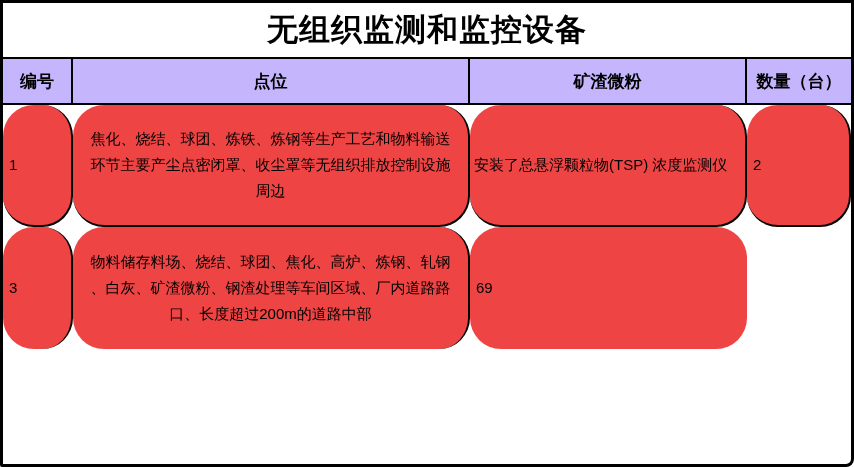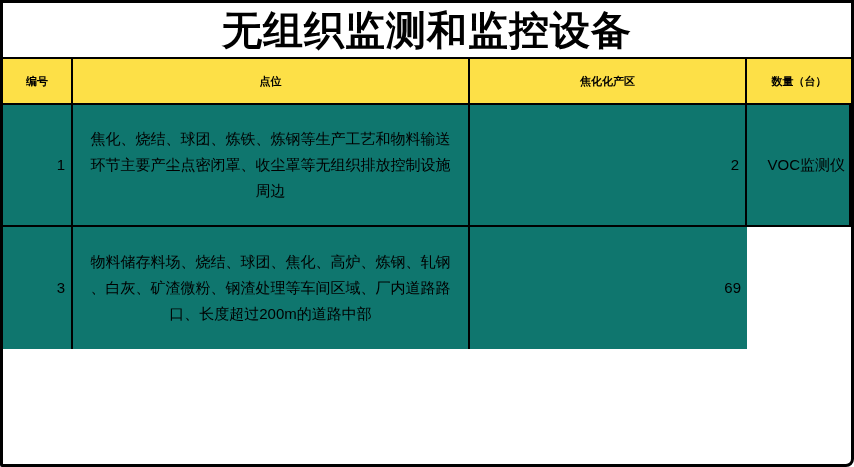--- a/index.html
+++ b/index.html
@@ -18,66 +18,67 @@
     background: #ffffff;
     display: grid;
     grid-template-columns: 70px 397px 277px 1fr;
     grid-template-rows: 56px 46px 122px 122px 1fr;
   }
   .title-bar {
     grid-column: 1 / 5;
     background: #ffffff;
     border-bottom: 2px solid #000000;
     display: flex; align-items: center; justify-content: center;
-    font-size: 40px; font-weight: bold;
+    font-size: 31px; font-weight: bold;
     letter-spacing: 1px;
   }
   .th {
-    background: #fde047;
+    background: #c4b5fd;
     border-right: 2px solid #000000;
     border-bottom: 2px solid #000000;
     display: flex; align-items: center; justify-content: center;
-    font-size: 11px; font-weight: bold;
+    font-size: 17px; font-weight: bold;
     text-align: right;
   }
   .td {
-    background: #0f766e;
+    background: #ef4444;
     border-right: 2px solid #000000;
     border-bottom: 2px solid #000000;
-    display: flex; align-items: center; justify-content: flex-end;
+    display: flex; align-items: center; justify-content: flex-start;
     font-size: 15px;
     text-align: center;
     line-height: 26px;
     padding: 4px 6px;
+    border-radius: 31px;
   }
   .last-col { border-right: none; }
   .last-row { border-bottom: none; }
   .loc-cell { padding: 4px 16px; }
   .loc-cell .wrap { line-break: anywhere; word-break: break-all; }
   .dev-cell { padding: 4px 4px; }
 </style>
 </head>
 <body>
 
 <div class="sheet">
 
   <div class="title-bar">无组织监测和监控设备</div>
 
   <div class="th">编号</div>
   <div class="th">点位</div>
-  <div class="th">焦化化产区</div>
+  <div class="th">矿渣微粉</div>
   <div class="th last-col">数量（台）</div>
 
   <div class="td">1</div>
   <div class="td loc-cell">
     <span class="wrap">焦化、烧结、球团、炼铁、炼钢等生产工艺和物料输送环节主要产尘点密闭罩、收尘罩等无组织排放控制设施周边</span>
   </div>
+  <div class="td dev-cell">安装了总悬浮颗粒物(TSP) 浓度监测仪</div>
 
   <div class="td">2</div>
-  <div class="td dev-cell">VOC监测仪</div>
 
   <div class="td last-row">3</div>
   <div class="td loc-cell last-row">
     <span class="wrap">物料储存料场、烧结、球团、焦化、高炉、炼钢、轧钢、白灰、矿渣微粉、钢渣处理等车间区域、厂内道路路口、长度超过200m的道路中部</span>
   </div>
   <div class="td last-col last-row">69</div>
 
 </div>
 
 </body></html>

